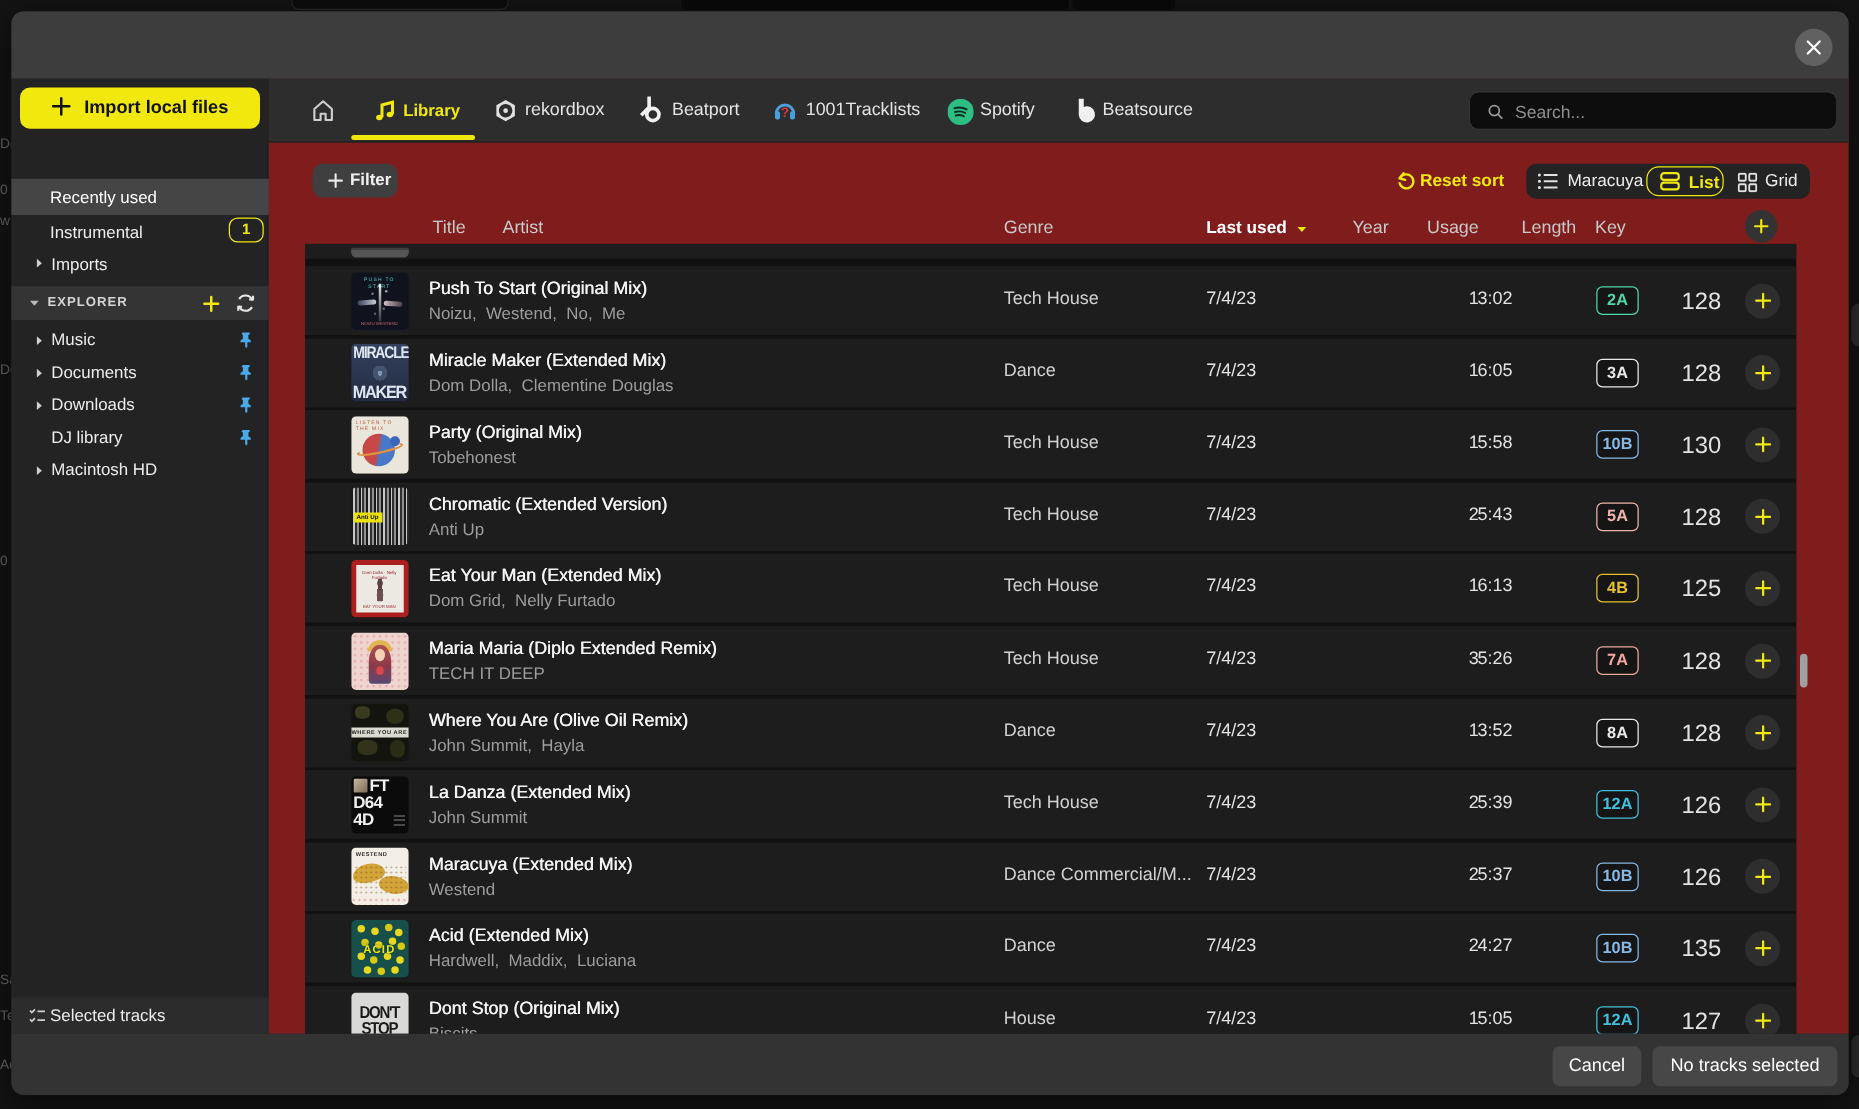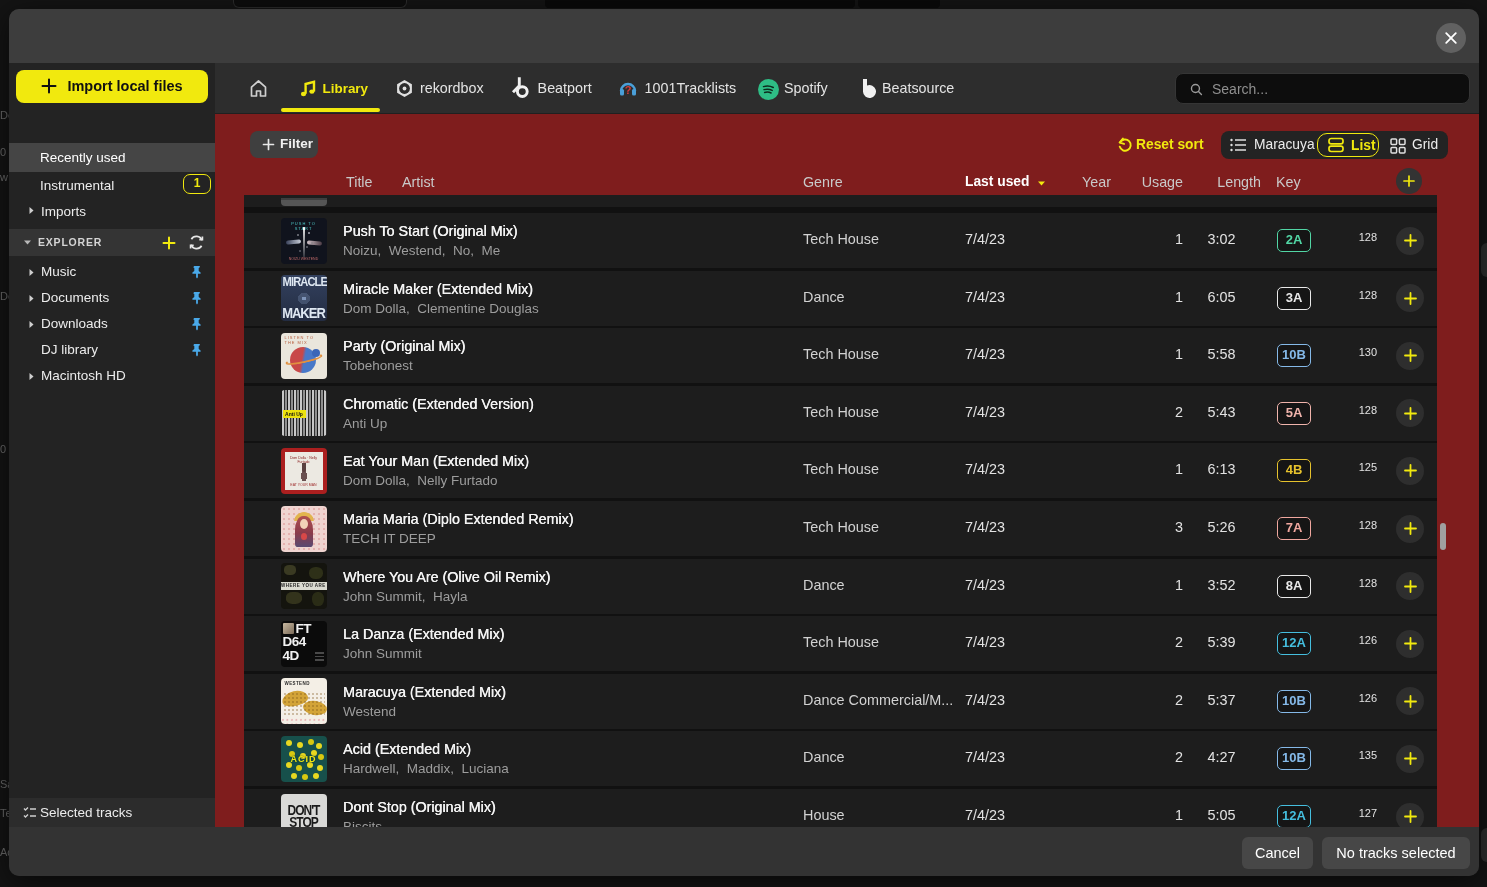--- a/index.html
+++ b/index.html
@@ -21,23 +21,23 @@
 .spin { position:absolute; left:182px; }
 .srow-sel { position:absolute; left:0; top:80px; width:206px; height:29px; background:#454545; }
 #table { position:absolute; left:0; top:132px; right:0; bottom:0; overflow:hidden; }
 .row { position:absolute; left:29px; width:1193px; height:55px; background:#1d1d1d; }
 .thumb { position:absolute; left:36.5px; top:4.5px; width:46px; height:46px; border-radius:4px; overflow:hidden; }
 .rtitle { position:absolute; left:99px; top:10px; color:#f3f3f3; font-size:14.3px; white-space:nowrap; text-shadow:0.35px 0 0 #f3f3f3; }
 .rartist { position:absolute; left:99px; top:30px; color:#9d9d9d; font-size:13.5px; white-space:pre; }
 .rgenre { position:absolute; left:559px; top:18px; color:#d2d2d2; font-size:14.4px; white-space:nowrap; max-width:195px; overflow:hidden; }
 .rdate { position:absolute; left:721px; top:18px; color:#e2e2e2; font-size:14.4px; }
 .rusage { position:absolute; left:860px; width:79px; top:18px; color:#e2e2e2; font-size:14.4px; text-align:right; }
-.rlen { position:absolute; left:938px; width:79px; top:18px; color:#e2e2e2; font-size:14.4px; text-align:center; }
+.rlen { position:absolute; left:938px; width:79px; top:18px; color:#e2e2e2; font-size:14.4px; text-align:left; }
 .rkey { position:absolute; left:1033px; top:16px; min-width:34px; height:23px; border:1.5px solid; border-radius:5px; background:rgba(10,10,10,.35); font-size:13px; font-weight:bold; text-align:center; line-height:20px; padding:0 4px; }
-.rbpm { position:absolute; left:1048px; width:85px; top:18px; color:#e2e2e2; font-size:11px; text-align:right; }
+.rbpm { position:absolute; left:1048px; width:85px; top:18px; color:#e2e2e2; font-size:19px; text-align:right; }
 .rplus { position:absolute; left:1152px; top:13.5px; width:28px; height:28px; border-radius:50%; background:#2e2e2e; display:flex; align-items:center; justify-content:center; }
 .hlab { position:absolute; top:111px; color:#c9c9c9; font-size:14.3px; }
 .btn { position:absolute; top:10px; height:32px; border-radius:6px; background:#474747; color:#fff; font-size:14.5px; text-align:center; line-height:32px; }
 .edgetext { position:absolute; color:#6a6a6a; font-size:11px; }
 </style></head>
 <body>
 <div id="backdrop">
   <div class="abs" style="left:233px;top:0;width:174px;height:8px;border:1px solid #2c2c2c;border-top:none;border-radius:0 0 6px 6px;background:#0d0d0d;"></div>
   <div class="abs" style="left:545px;top:0;width:310px;height:8px;background:#0a0a0a;border-radius:0 0 4px 4px;"></div>
   <div class="abs" style="left:858px;top:0;width:82px;height:8px;background:#0a0a0a;border-radius:0 0 4px 4px;"></div>
@@ -262,21 +262,21 @@
 
   <div class="row" style="top:248.4px">
     <div class="thumb art5">
             <div style="position:absolute;inset:0;background:#ab1f1f;"></div>
             <div style="position:absolute;inset:4px;background:#ece9e2;"></div>
             <div style="position:absolute;top:8px;left:8px;right:8px;font-size:3.5px;color:#8a2020;text-align:center;">Dom Dolla · Nelly Furtado</div>
             <div style="position:absolute;top:15px;left:18px;width:10px;height:18px;background:radial-gradient(ellipse at 50% 20%,#5a4040 0 28%,transparent 30%),radial-gradient(ellipse at 50% 72%,#6a5050 0 38%,transparent 40%);"></div>
             <div style="position:absolute;bottom:7px;left:8px;right:8px;font-size:3.5px;color:#a03030;text-align:center;">EAT YOUR MAN</div>
           </div>
     <div class="rtitle">Eat Your Man (Extended Mix)</div>
-    <div class="rartist">Dom Dolla,  Nelly Furtado</div>
+    <div class="rartist">Dom Grid,  Nelly Furtado</div>
     <div class="rgenre">Tech House</div>
     <div class="rdate">7/4/23</div>
     <div class="rusage">1</div>
     <div class="rlen">6:13</div>
     <div class="rkey" style="color:#e6c22d;border-color:#e6c22d">4B</div>
     <div class="rbpm">125</div>
     <div class="rplus">
             <svg width="13" height="13" viewBox="0 0 13 13">
               <path d="M6.5 1v11M1 6.5h11" stroke="#f1e90e" stroke-width="1.8" stroke-linecap="round"></path>
             </svg>

